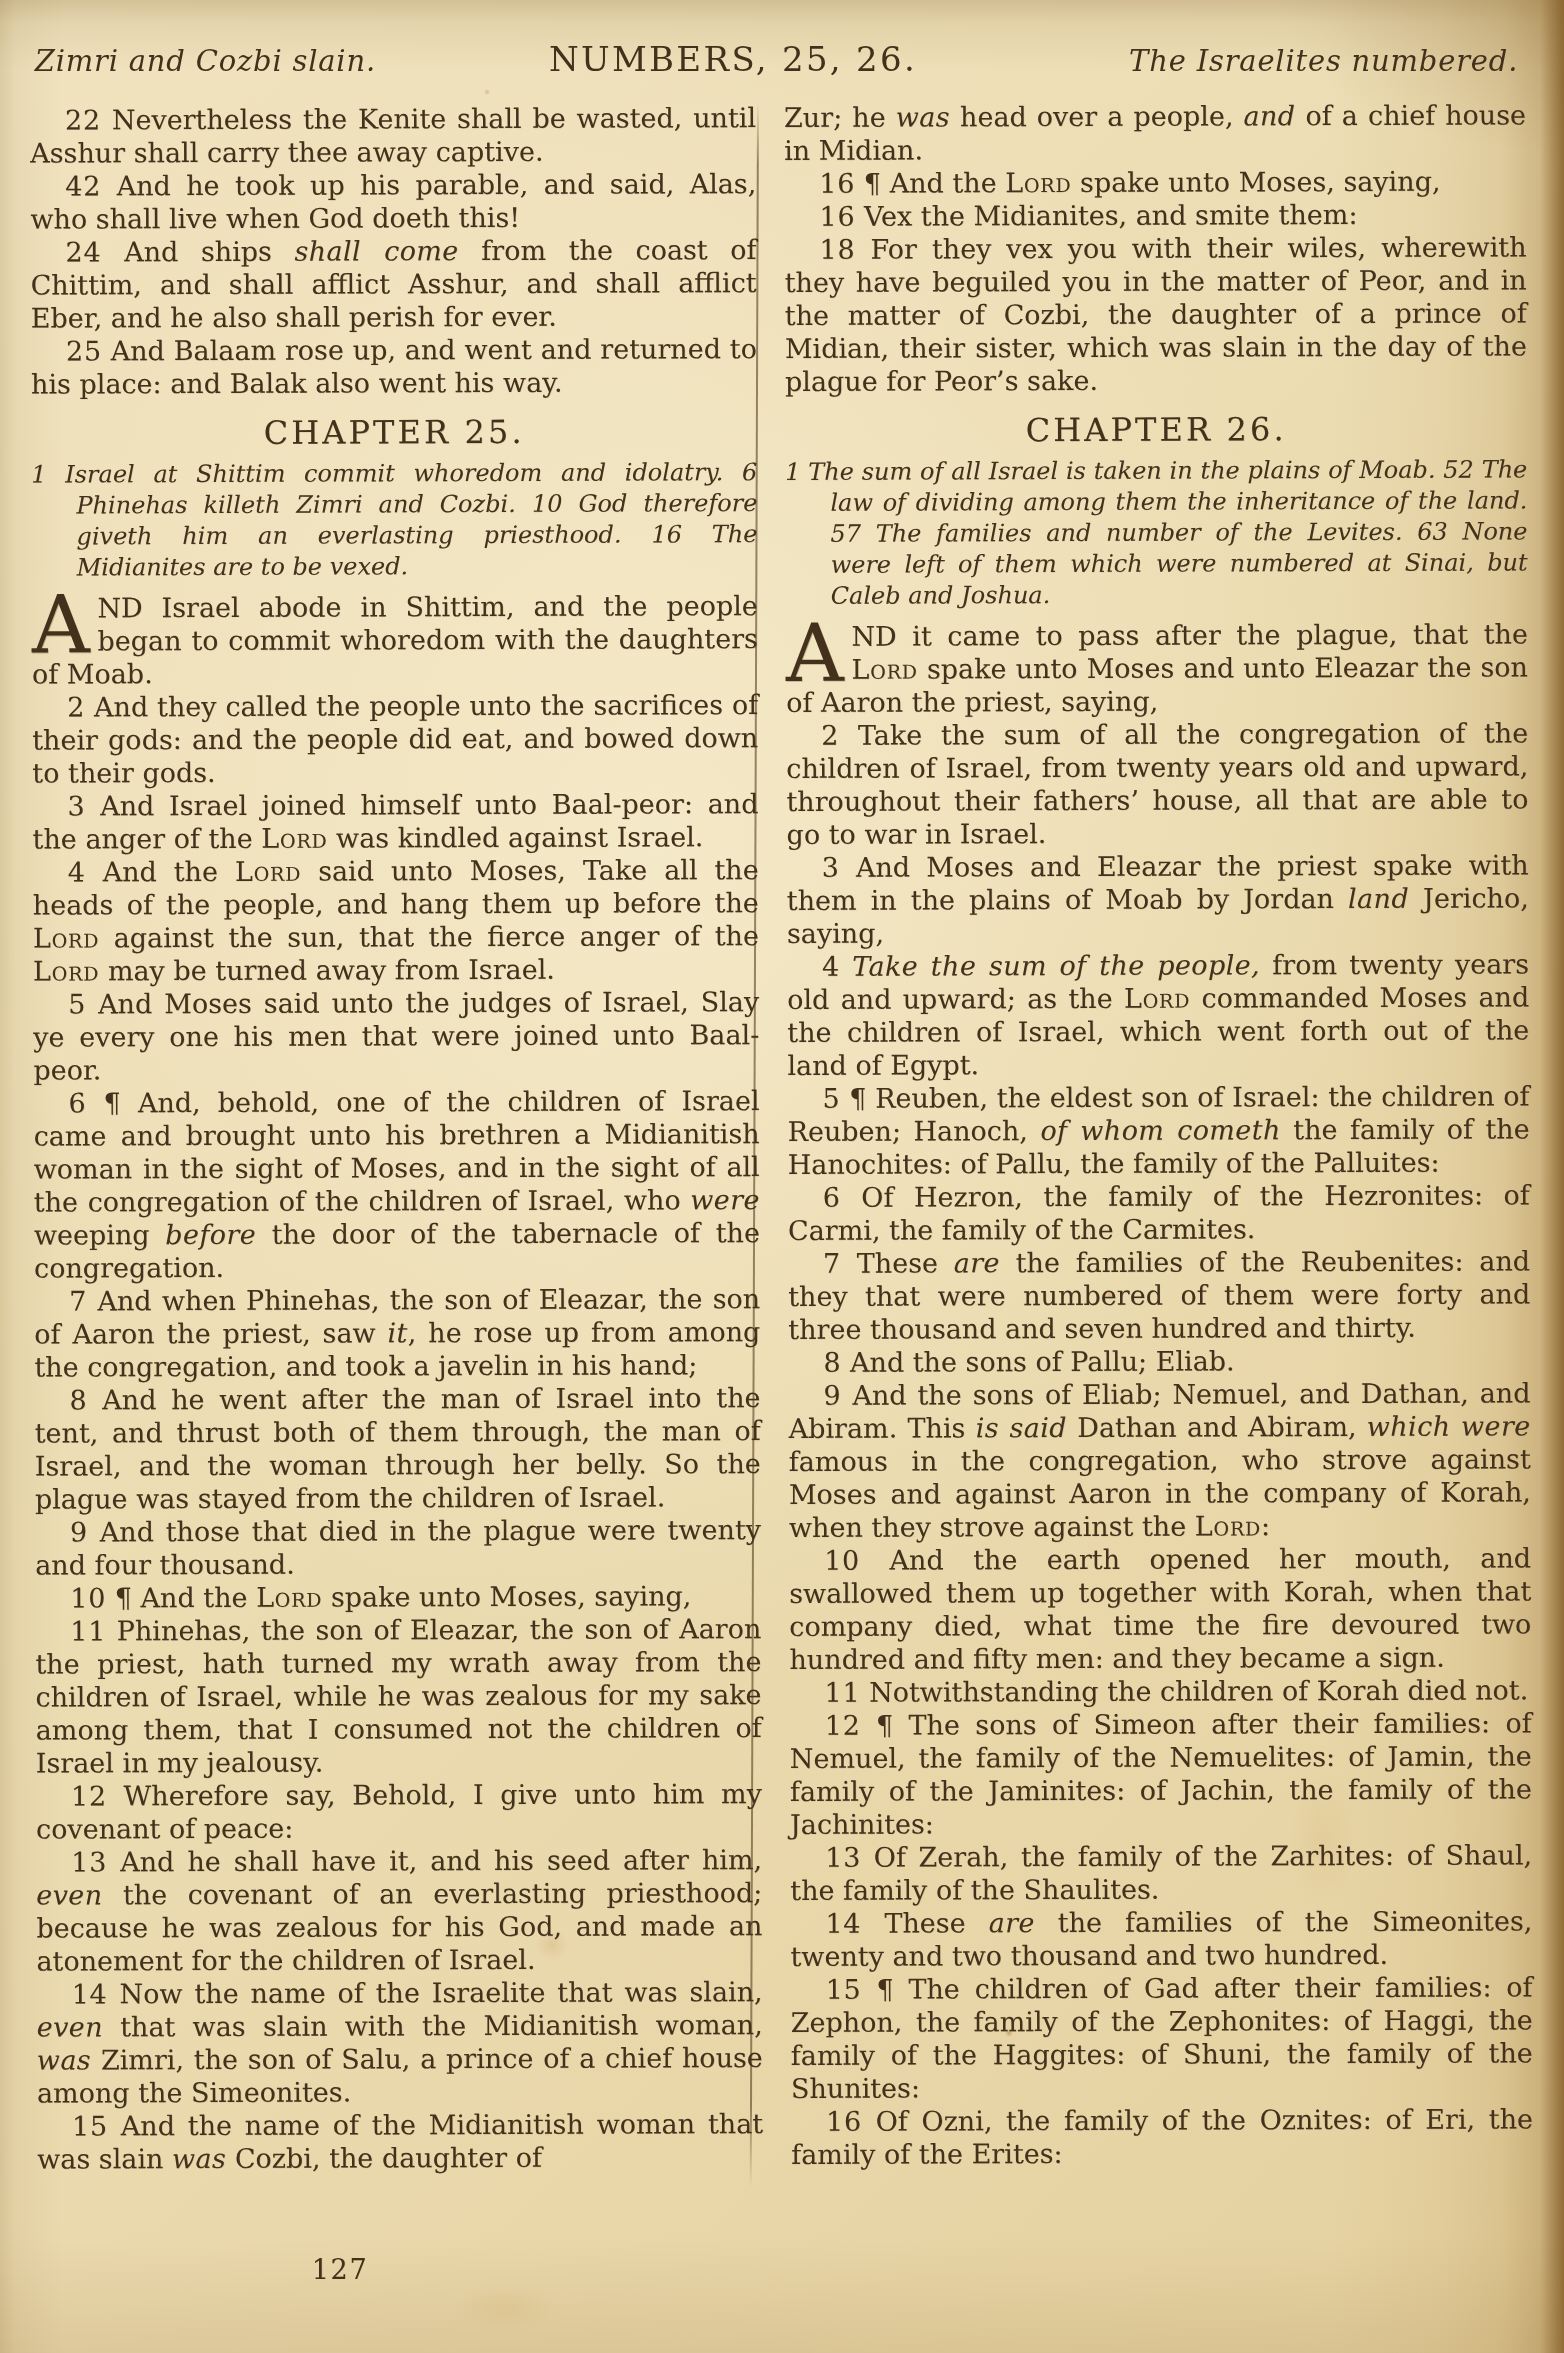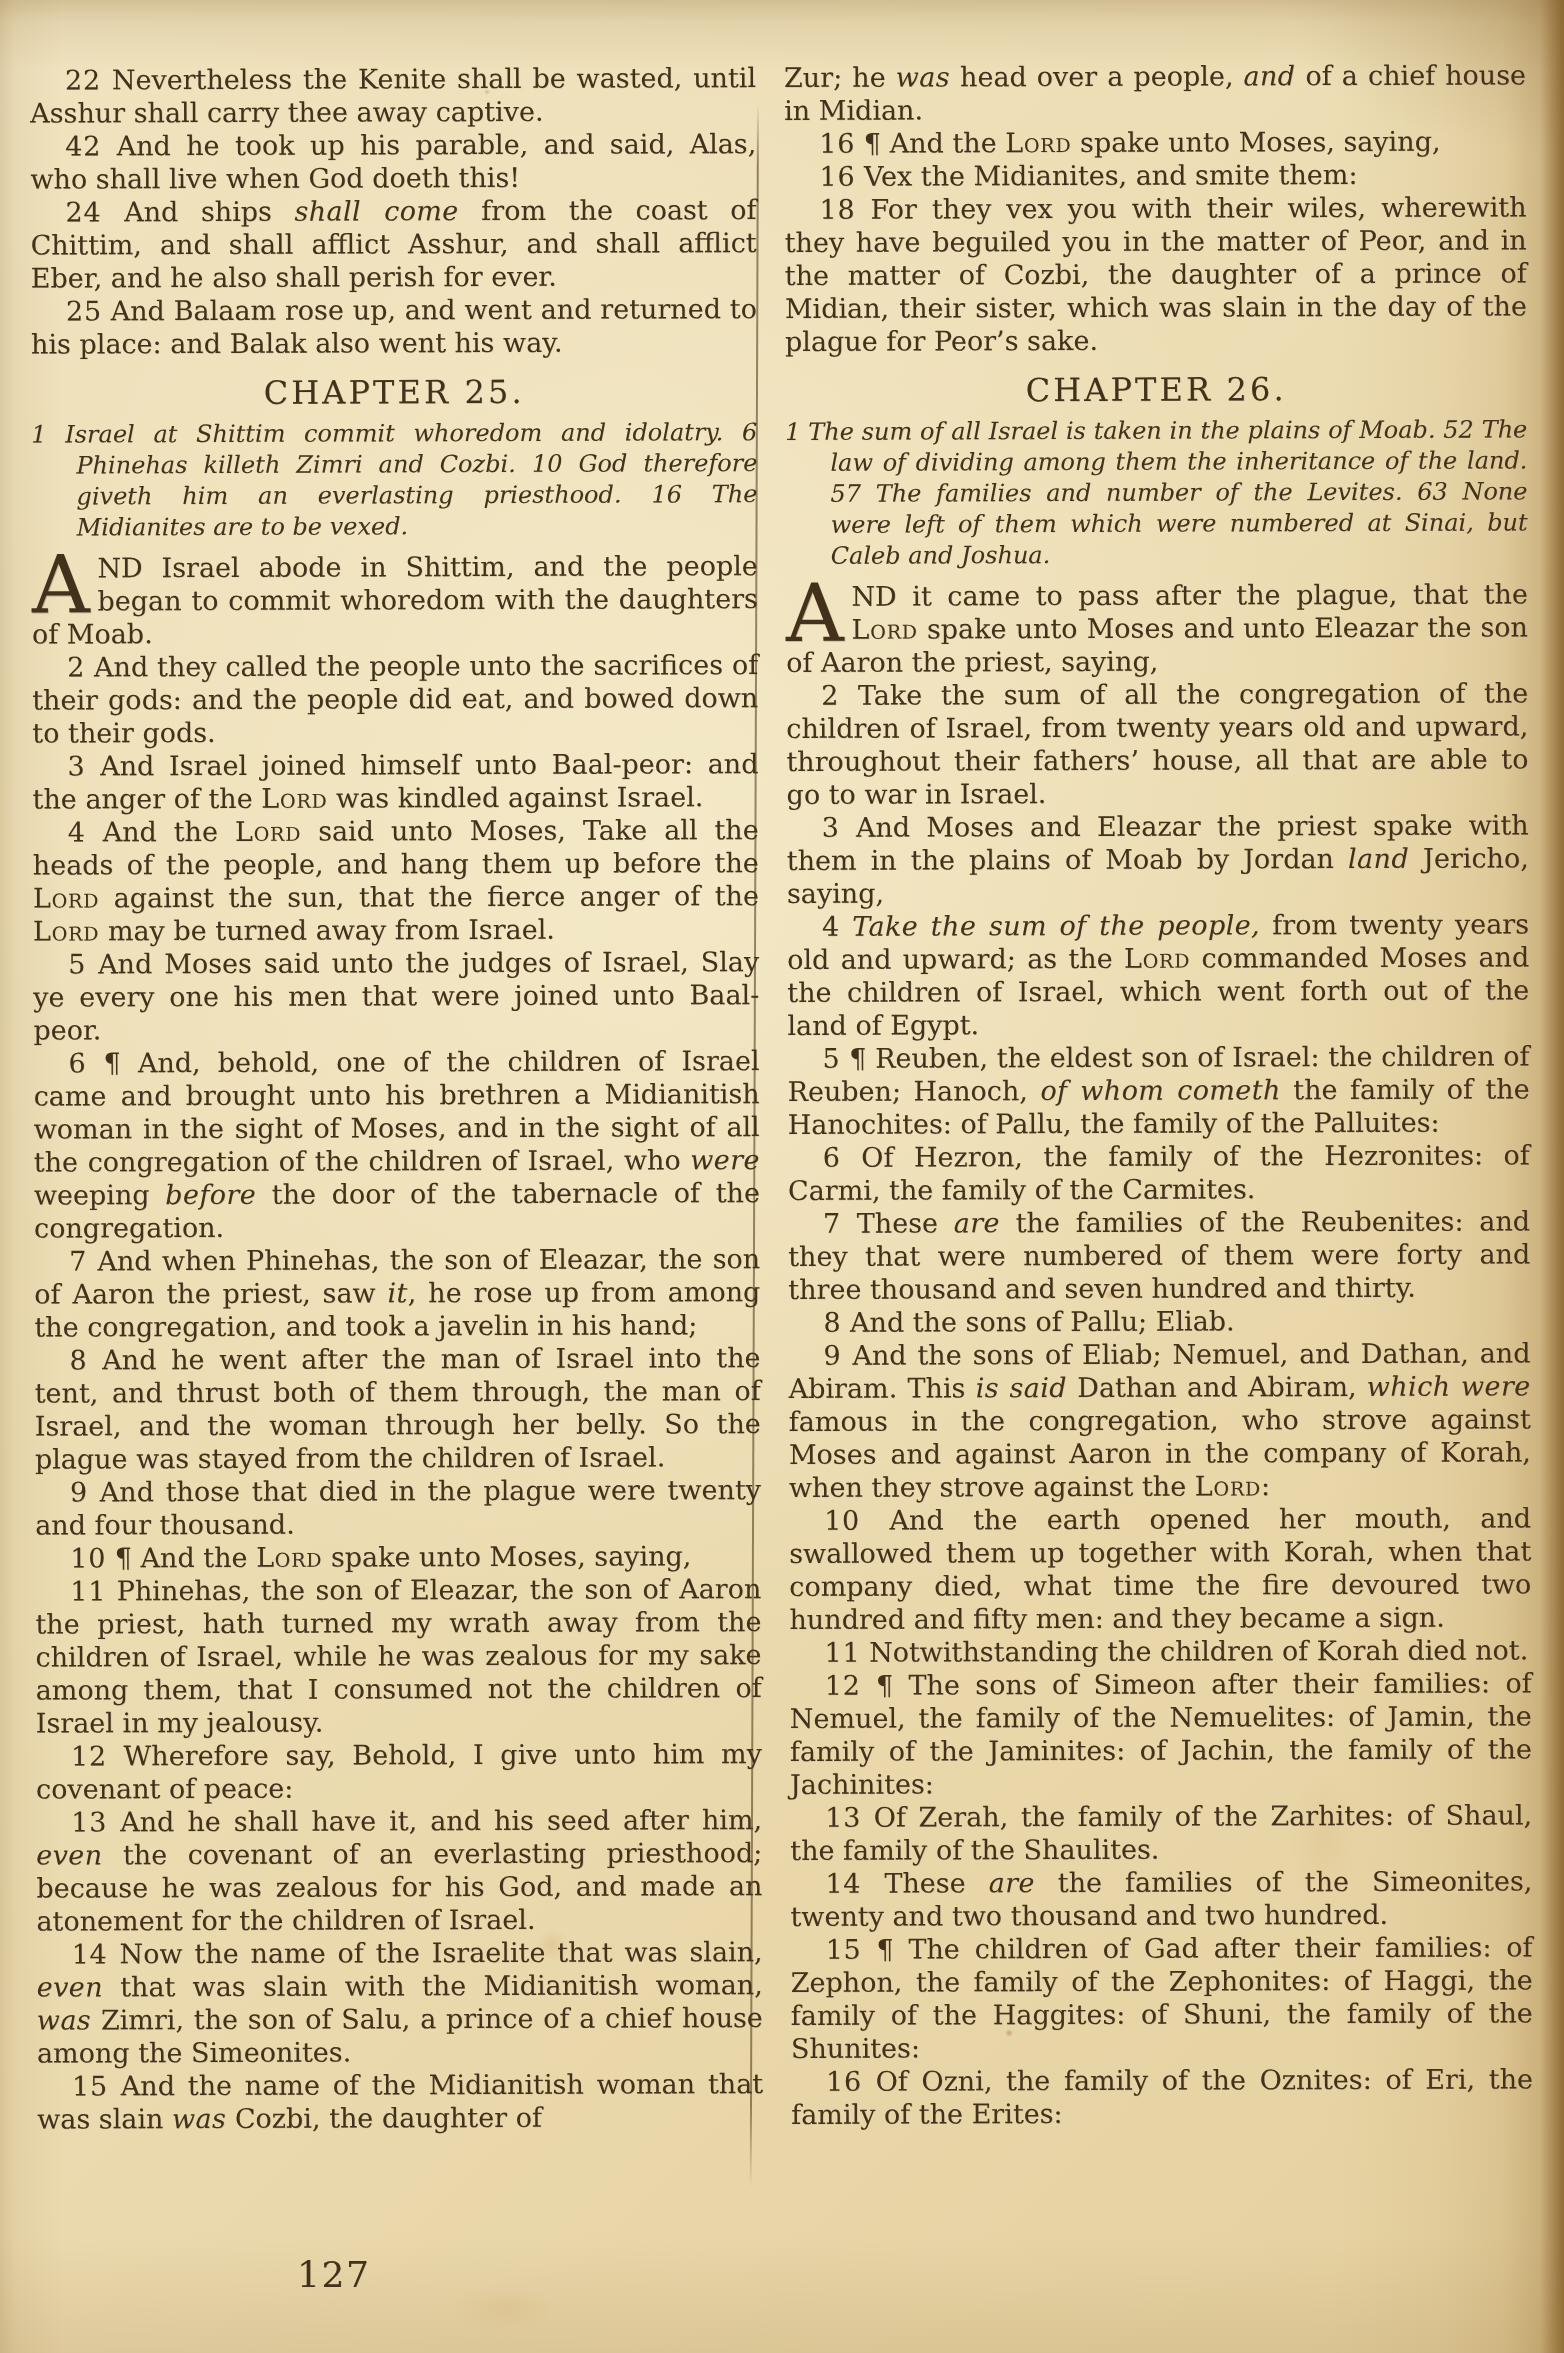--- a/index.html
+++ b/index.html
@@ -52,33 +52,38 @@
   .dropcap{float:left;font-size:80px;line-height:64px;margin:2.3px 7.8px -3.1px 0;
     text-shadow:0.8px 0.8px 0 rgba(62,42,20,0.3);}
 
   .chapter-title{font-size:32px;font-weight:400;text-align:center;letter-spacing:3.1px;
     margin:17px 0 9.4px;text-shadow:0.4px 0.4px 0 rgba(62,42,20,0.3);}
 
   .summary{font-style:italic;font-size:24px;line-height:31px;margin:3.1px 0 7.8px;
     padding-left:45px;text-indent:-45px;text-align:justify;
     text-shadow:0.3px 0.3px 0 rgba(62,42,20,0.2);}
 
-  .page-number{position:absolute;left:297px;top:2254px;width:86px;text-align:left;
-    font-size:36px;letter-spacing:1.6px;text-shadow:0.4px 0.4px 0 rgba(62,42,20,0.25);}
+  .page-number{position:absolute;left:297px;top:2254px;width:86px;text-align:center;
+    font-size:27px;letter-spacing:1.6px;text-shadow:0.4px 0.4px 0 rgba(62,42,20,0.25);}
 </style>
 </head>
 <body>
 
 <div class="page">
   <div class="stains"></div>
 
   <div class="divider"></div>
 
   <div class="content">
 
+    <div class="running-head">
+      <span class="rh-side rh-left">Zimri and Cozbi slain.</span>
+      <span class="rh-center">NUMBERS, 25, 26.</span>
+      <span class="rh-side rh-right">The Israelites numbered.</span>
+    </div>
 
     <div class="columns">
 
       <div class="col col-left">
         <div>
             <p class="verse"><span class="vnum">22</span> Nevertheless the Kenite shall be wasted, until Asshur shall carry thee away captive.</p>
             <p class="verse"><span class="vnum">42</span> And he took up his parable, and said, Alas, who shall live when God doeth this!</p>
             <p class="verse"><span class="vnum">24</span> And ships <i>shall come</i> from the coast of Chittim, and shall afflict Asshur, and shall afflict Eber, and he also shall perish for ever.</p>
             <p class="verse"><span class="vnum">25</span> And Balaam rose up, and went and returned to his place: and Balak also went his way.</p>
           </div>

